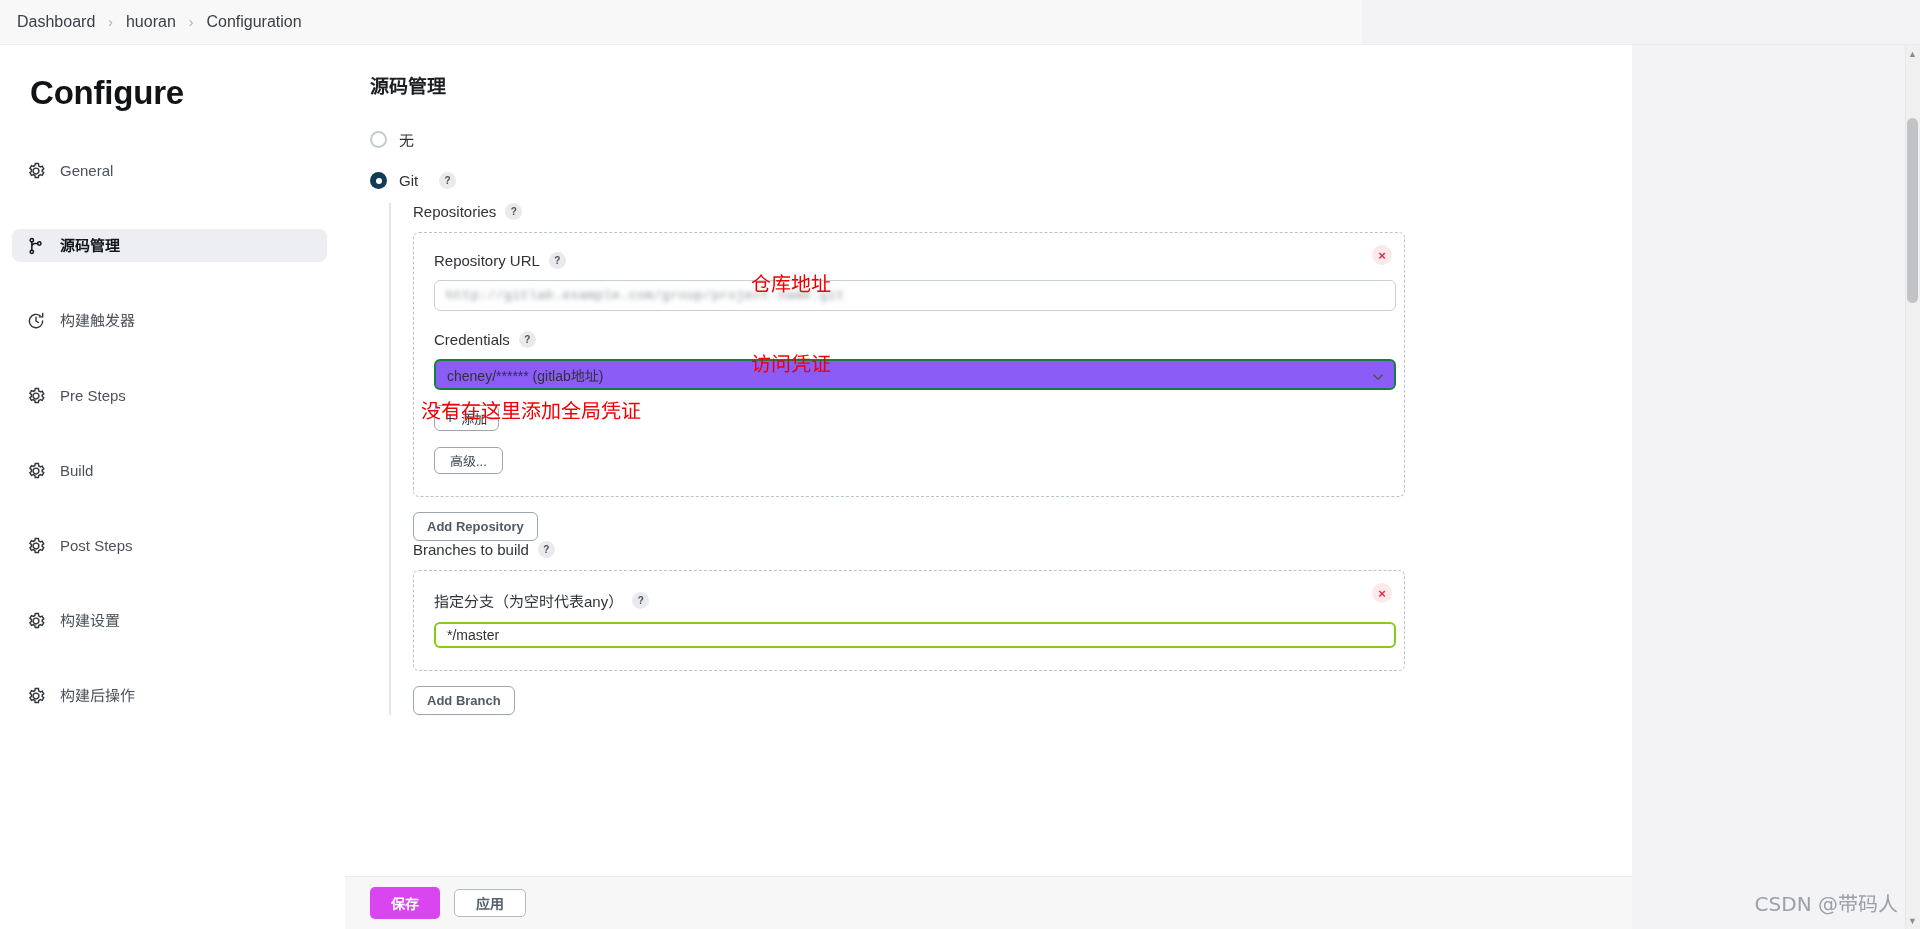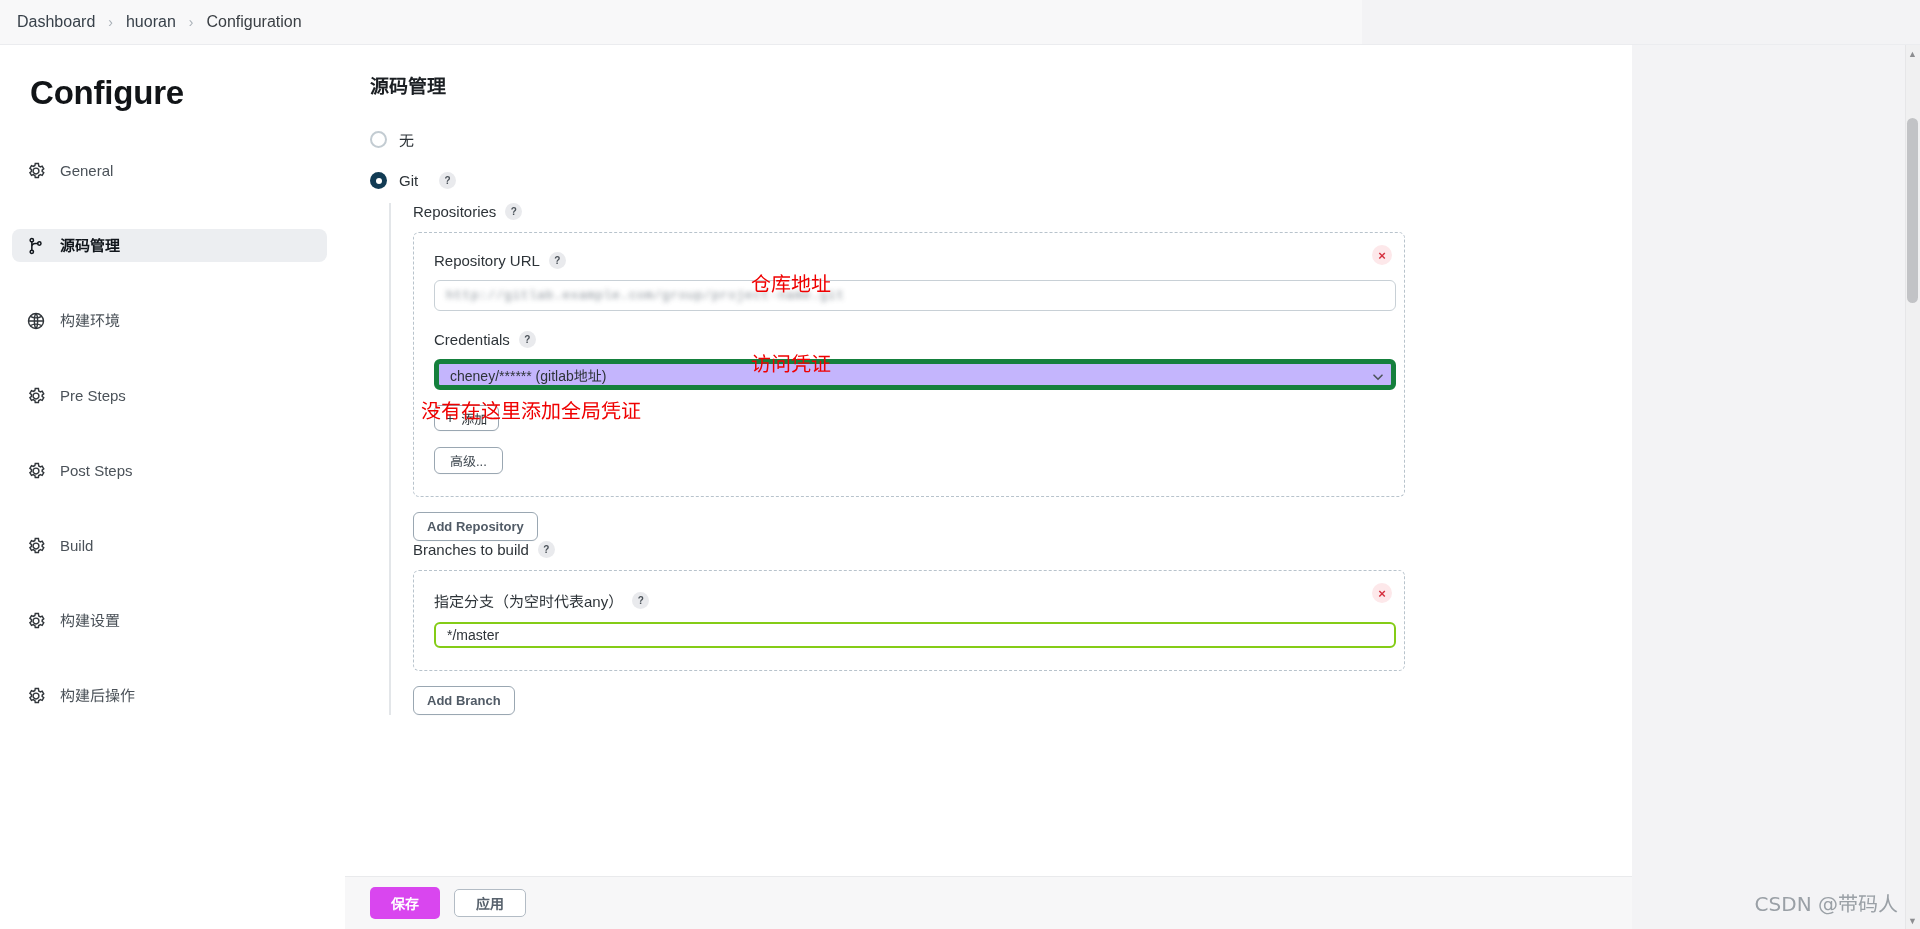--- a/index.html
+++ b/index.html
@@ -127,21 +127,21 @@
   }
   .blurred-text {
     font-size: 13px; color: #767f88; letter-spacing: 0.5px;
     filter: blur(2.6px); opacity: .85; white-space: nowrap;
     font-family: "Liberation Mono", monospace;
   }
 
   .select-wrap { position: relative; width: 962px; margin-top: 11px; }
   .select-box {
     width: 962px; height: 31px;
-    border: 5px solid #15803d; border-radius: 6px; background:#c4b5fd;
+    border: 2px solid #15803d; border-radius: 6px; background:#8b5cf6;
     display:flex; align-items:center; padding: 0 11px;
     font-size: 14px; color: #2d3338; cursor: pointer;
   }
   .select-caret {
     position:absolute; right: 12px; top: 50%; transform: translateY(-50%);
     width: 12px; height: 12px; pointer-events:none;
   }
 
   .btn {
     display:inline-flex; align-items:center; justify-content:center; gap:7px;
@@ -248,60 +248,60 @@
           <svg viewBox="0 0 24 24" fill="none" stroke="#11161c" stroke-width="1.8" stroke-linecap="round">
             <circle cx="7" cy="5" r="2"></circle>
             <circle cx="7" cy="19" r="2"></circle>
             <circle cx="16" cy="9" r="2"></circle>
             <path d="M7 7v10M7 13c0-2.2 1.8-4 4-4h3"></path>
           </svg>
         </span>
         <span class="nav-label">源码管理</span>
       </div>
 
-
-      <div class="nav-item">
-        <span class="ico">
-          <svg viewBox="0 0 24 24" fill="none" stroke="#31363b" stroke-width="1.7">
-            <circle cx="12" cy="12" r="9"></circle>
-            <path d="M3 12h18M12 3c2.6 2.8 2.6 15.2 0 18M12 3c-2.6 2.8-2.6 15.2 0 18"></path>
-            <path d="M5 6.5c4 2 10 2 14 0M5 17.5c4-2 10-2 14 0"></path>
-          </svg>
-        </span>
-        <span class="nav-label">构建环境</span>
-      </div>
+      <div class="nav-item">
+        <span class="ico">
+          <svg viewBox="0 0 24 24" fill="none" stroke="#31363b" stroke-width="1.7" stroke-linecap="round">
+            <path d="M20 12a8 8 0 11-3-6.2"></path>
+            <path d="M20 3v4h-4"></path>
+            <path d="M12 7.5V12l3 1.8"></path>
+          </svg>
+        </span>
+        <span class="nav-label">构建触发器</span>
+      </div>
+
 
       <div class="nav-item">
         <span class="ico">
           <svg viewBox="0 0 24 24" fill="none" stroke="#31363b" stroke-width="1.7">
             <path d="M12 15.5a3.5 3.5 0 100-7 3.5 3.5 0 000 7z"></path>
             <path d="M19.4 13.1a7.6 7.6 0 000-2.2l1.9-1.4-1.9-3.3-2.2.9a7.7 7.7 0 00-1.9-1.1L14.9 3h-3.8l-.4 2.4c-.7.3-1.3.6-1.9 1.1l-2.2-.9L4.7 8.9l1.9 1.4a7.6 7.6 0 000 2.2l-1.9 1.4 1.9 3.3 2.2-.9c.6.5 1.2.8 1.9 1.1l.4 2.4h3.8l.4-2.4c.7-.3 1.3-.6 1.9-1.1l2.2.9 1.9-3.3-1.9-1.4z"></path>
           </svg>
         </span>
         <span class="nav-label">Pre Steps</span>
       </div>
 
       <div class="nav-item">
         <span class="ico">
           <svg viewBox="0 0 24 24" fill="none" stroke="#31363b" stroke-width="1.7">
             <path d="M12 15.5a3.5 3.5 0 100-7 3.5 3.5 0 000 7z"></path>
             <path d="M19.4 13.1a7.6 7.6 0 000-2.2l1.9-1.4-1.9-3.3-2.2.9a7.7 7.7 0 00-1.9-1.1L14.9 3h-3.8l-.4 2.4c-.7.3-1.3.6-1.9 1.1l-2.2-.9L4.7 8.9l1.9 1.4a7.6 7.6 0 000 2.2l-1.9 1.4 1.9 3.3 2.2-.9c.6.5 1.2.8 1.9 1.1l.4 2.4h3.8l.4-2.4c.7-.3 1.3-.6 1.9-1.1l2.2.9 1.9-3.3-1.9-1.4z"></path>
           </svg>
         </span>
+        <span class="nav-label">Build</span>
+      </div>
+
+      <div class="nav-item">
+        <span class="ico">
+          <svg viewBox="0 0 24 24" fill="none" stroke="#31363b" stroke-width="1.7">
+            <path d="M12 15.5a3.5 3.5 0 100-7 3.5 3.5 0 000 7z"></path>
+            <path d="M19.4 13.1a7.6 7.6 0 000-2.2l1.9-1.4-1.9-3.3-2.2.9a7.7 7.7 0 00-1.9-1.1L14.9 3h-3.8l-.4 2.4c-.7.3-1.3.6-1.9 1.1l-2.2-.9L4.7 8.9l1.9 1.4a7.6 7.6 0 000 2.2l-1.9 1.4 1.9 3.3 2.2-.9c.6.5 1.2.8 1.9 1.1l.4 2.4h3.8l.4-2.4c.7-.3 1.3-.6 1.9-1.1l2.2.9 1.9-3.3-1.9-1.4z"></path>
+          </svg>
+        </span>
         <span class="nav-label">Post Steps</span>
-      </div>
-
-      <div class="nav-item">
-        <span class="ico">
-          <svg viewBox="0 0 24 24" fill="none" stroke="#31363b" stroke-width="1.7">
-            <path d="M12 15.5a3.5 3.5 0 100-7 3.5 3.5 0 000 7z"></path>
-            <path d="M19.4 13.1a7.6 7.6 0 000-2.2l1.9-1.4-1.9-3.3-2.2.9a7.7 7.7 0 00-1.9-1.1L14.9 3h-3.8l-.4 2.4c-.7.3-1.3.6-1.9 1.1l-2.2-.9L4.7 8.9l1.9 1.4a7.6 7.6 0 000 2.2l-1.9 1.4 1.9 3.3 2.2-.9c.6.5 1.2.8 1.9 1.1l.4 2.4h3.8l.4-2.4c.7-.3 1.3-.6 1.9-1.1l2.2.9 1.9-3.3-1.9-1.4z"></path>
-          </svg>
-        </span>
-        <span class="nav-label">Build</span>
       </div>
 
       <div class="nav-item">
         <span class="ico">
           <svg viewBox="0 0 24 24" fill="none" stroke="#31363b" stroke-width="1.7">
             <path d="M12 15.5a3.5 3.5 0 100-7 3.5 3.5 0 000 7z"></path>
             <path d="M19.4 13.1a7.6 7.6 0 000-2.2l1.9-1.4-1.9-3.3-2.2.9a7.7 7.7 0 00-1.9-1.1L14.9 3h-3.8l-.4 2.4c-.7.3-1.3.6-1.9 1.1l-2.2-.9L4.7 8.9l1.9 1.4a7.6 7.6 0 000 2.2l-1.9 1.4 1.9 3.3 2.2-.9c.6.5 1.2.8 1.9 1.1l.4 2.4h3.8l.4-2.4c.7-.3 1.3-.6 1.9-1.1l2.2.9 1.9-3.3-1.9-1.4z"></path>
           </svg>
         </span>
         <span class="nav-label">构建设置</span>

